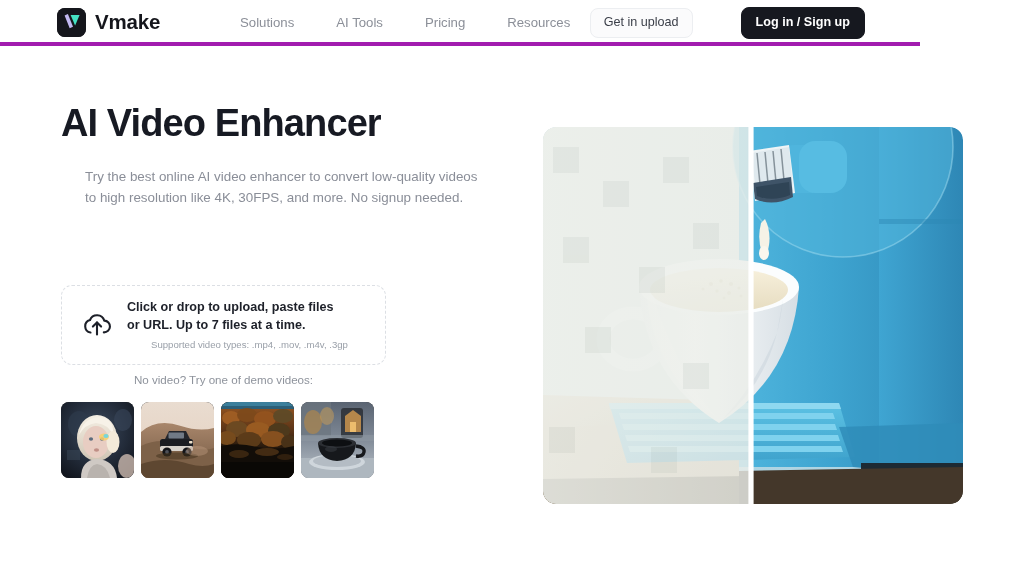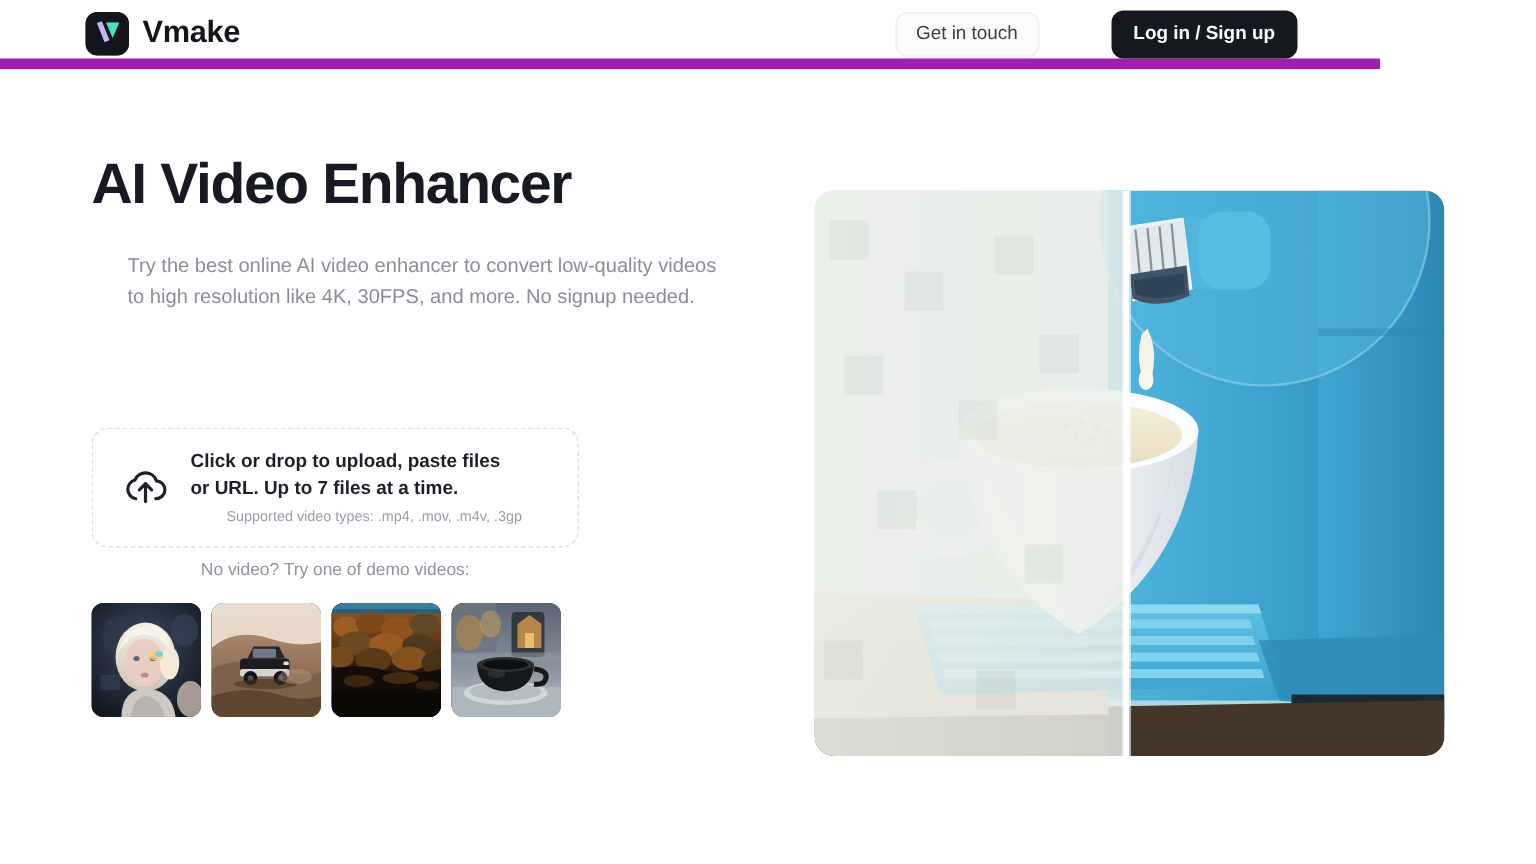--- a/index.html
+++ b/index.html
@@ -11,21 +11,21 @@
     background: #ffffff;
     font-family: "Liberation Sans", sans-serif;
     -webkit-font-smoothing: antialiased;
   }
 
   
   .header {
     position: relative;
     height: 46px;
     width: 920px;
-    border-bottom: 7px solid #a21caf;
+    border-bottom: 4px solid #a21caf;
     display: flex;
     align-items: center;
     background: #fff;
     padding-left: 13px;
   }
 
   .brand {
     position: absolute;
     left: 57px;
     top: 8px;
@@ -238,23 +238,30 @@
     <span class="brand-mark">
       <svg viewBox="0 0 29 29" width="29" height="29" aria-hidden="true">
         <rect x="0" y="0" width="29" height="29" rx="8" fill="#15161c"></rect>
         <path d="M7.6 7.4 L10.9 6.1 L16.0 18.8 L12.7 20.2 Z" fill="#c3b9f2"></path>
         <path d="M13.6 7.0 L22.6 7.0 L18.1 17.4 Z" fill="#45e3c4"></path>
       </svg>
     </span>
     <span class="brand-name">Vmake</span>
   </div>
 
+  <nav class="nav">
+    <span class="nav-item">Solutions</span>
+    <span class="nav-item">AI Tools</span>
+    <span class="nav-item">Pricing</span>
+    <span class="nav-item">Resources</span>
+    <span class="nav-item">API</span>
+  </nav>
 
   <div class="header-actions">
-    <button class="btn-ghost">Get in touch</button>
+    <button class="btn-ghost">Get in upload</button>
     <button class="btn-dark">Log in / Sign up</button>
   </div>
 
 </div>
 
 <div class="main">
 
   <div class="left-col">
 
     <h1 class="page-title">AI Video Enhancer</h1>

